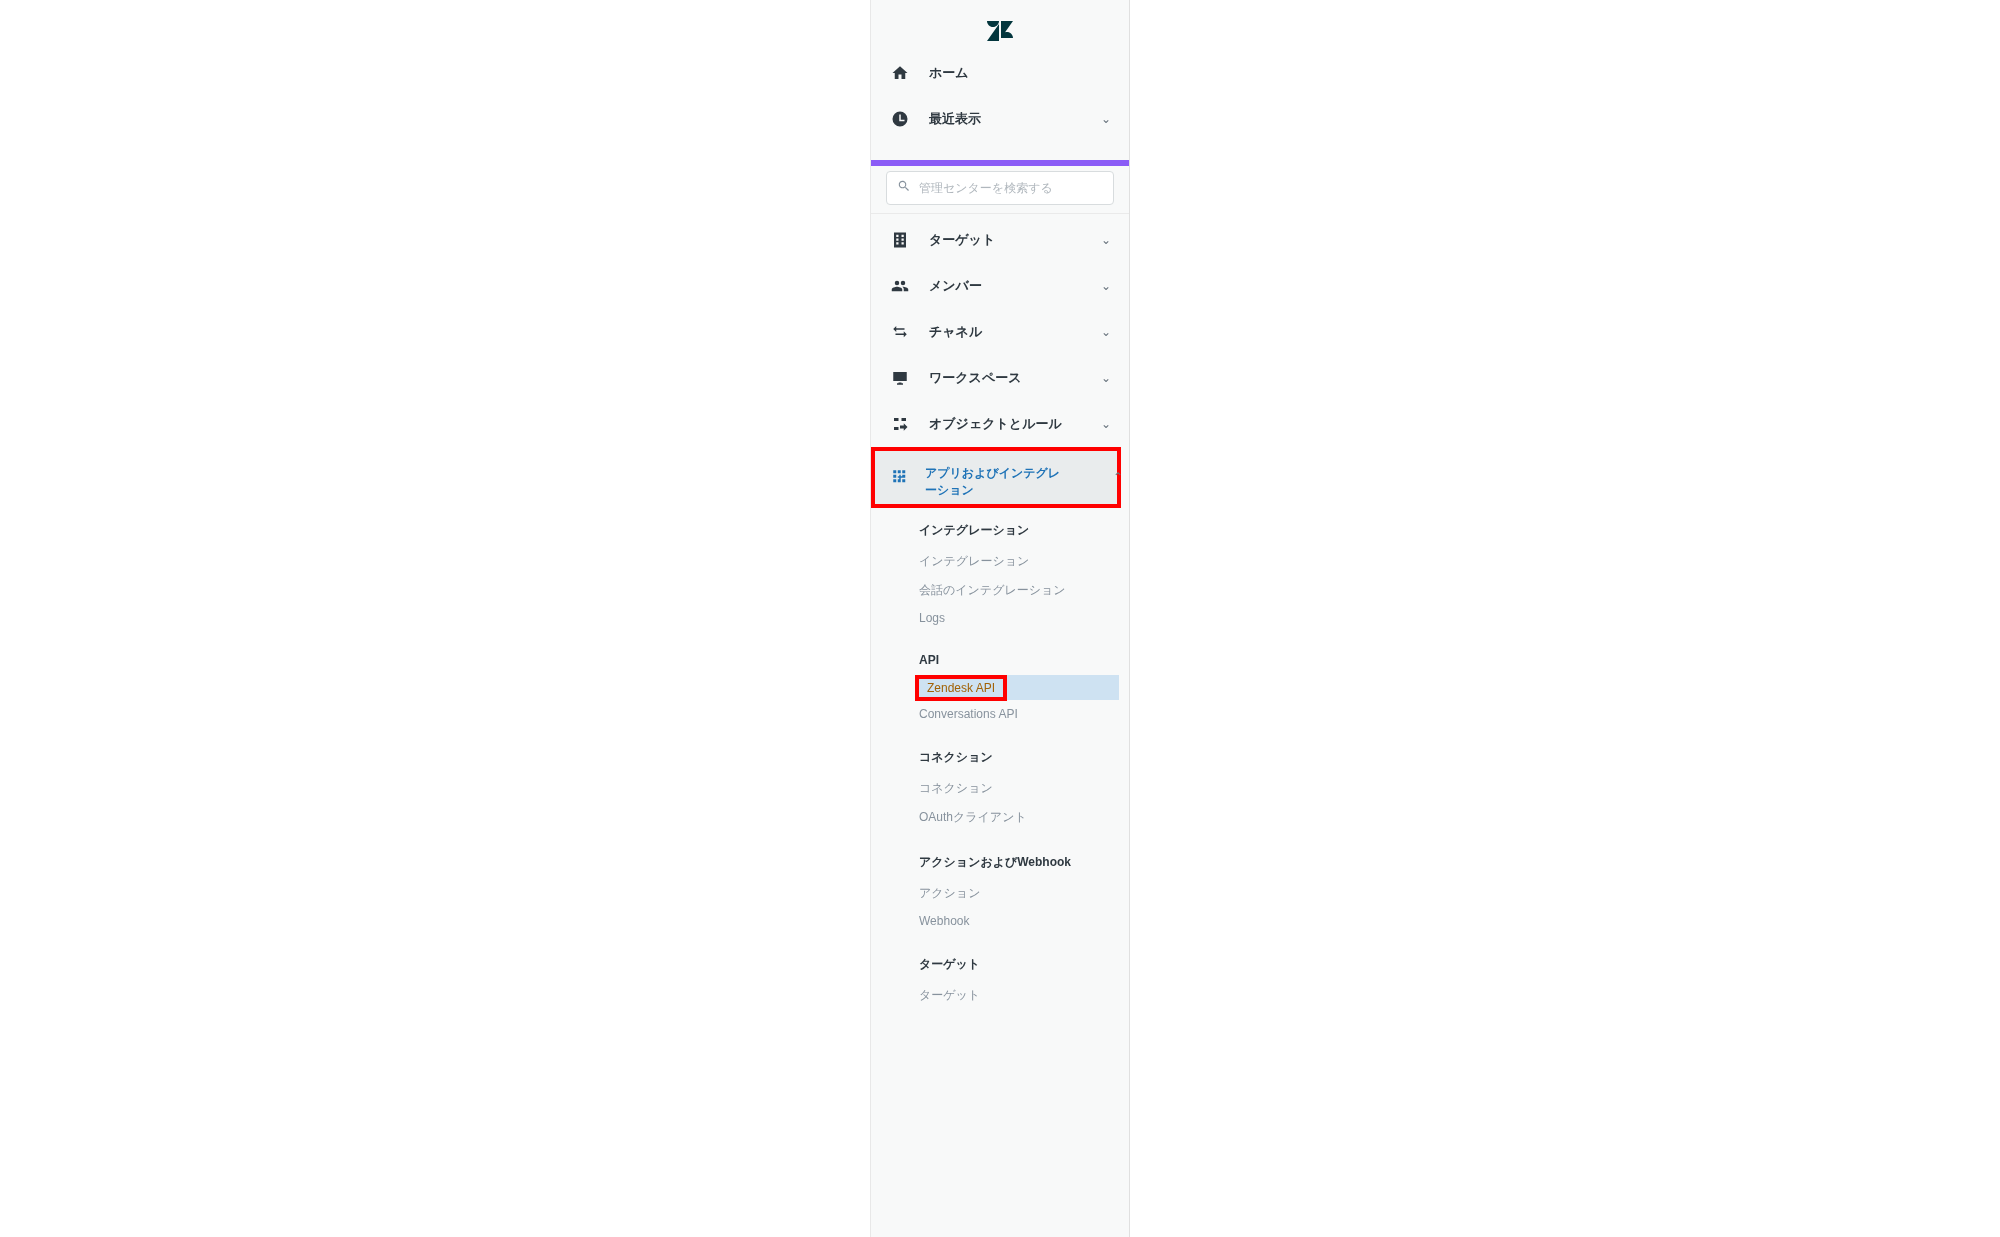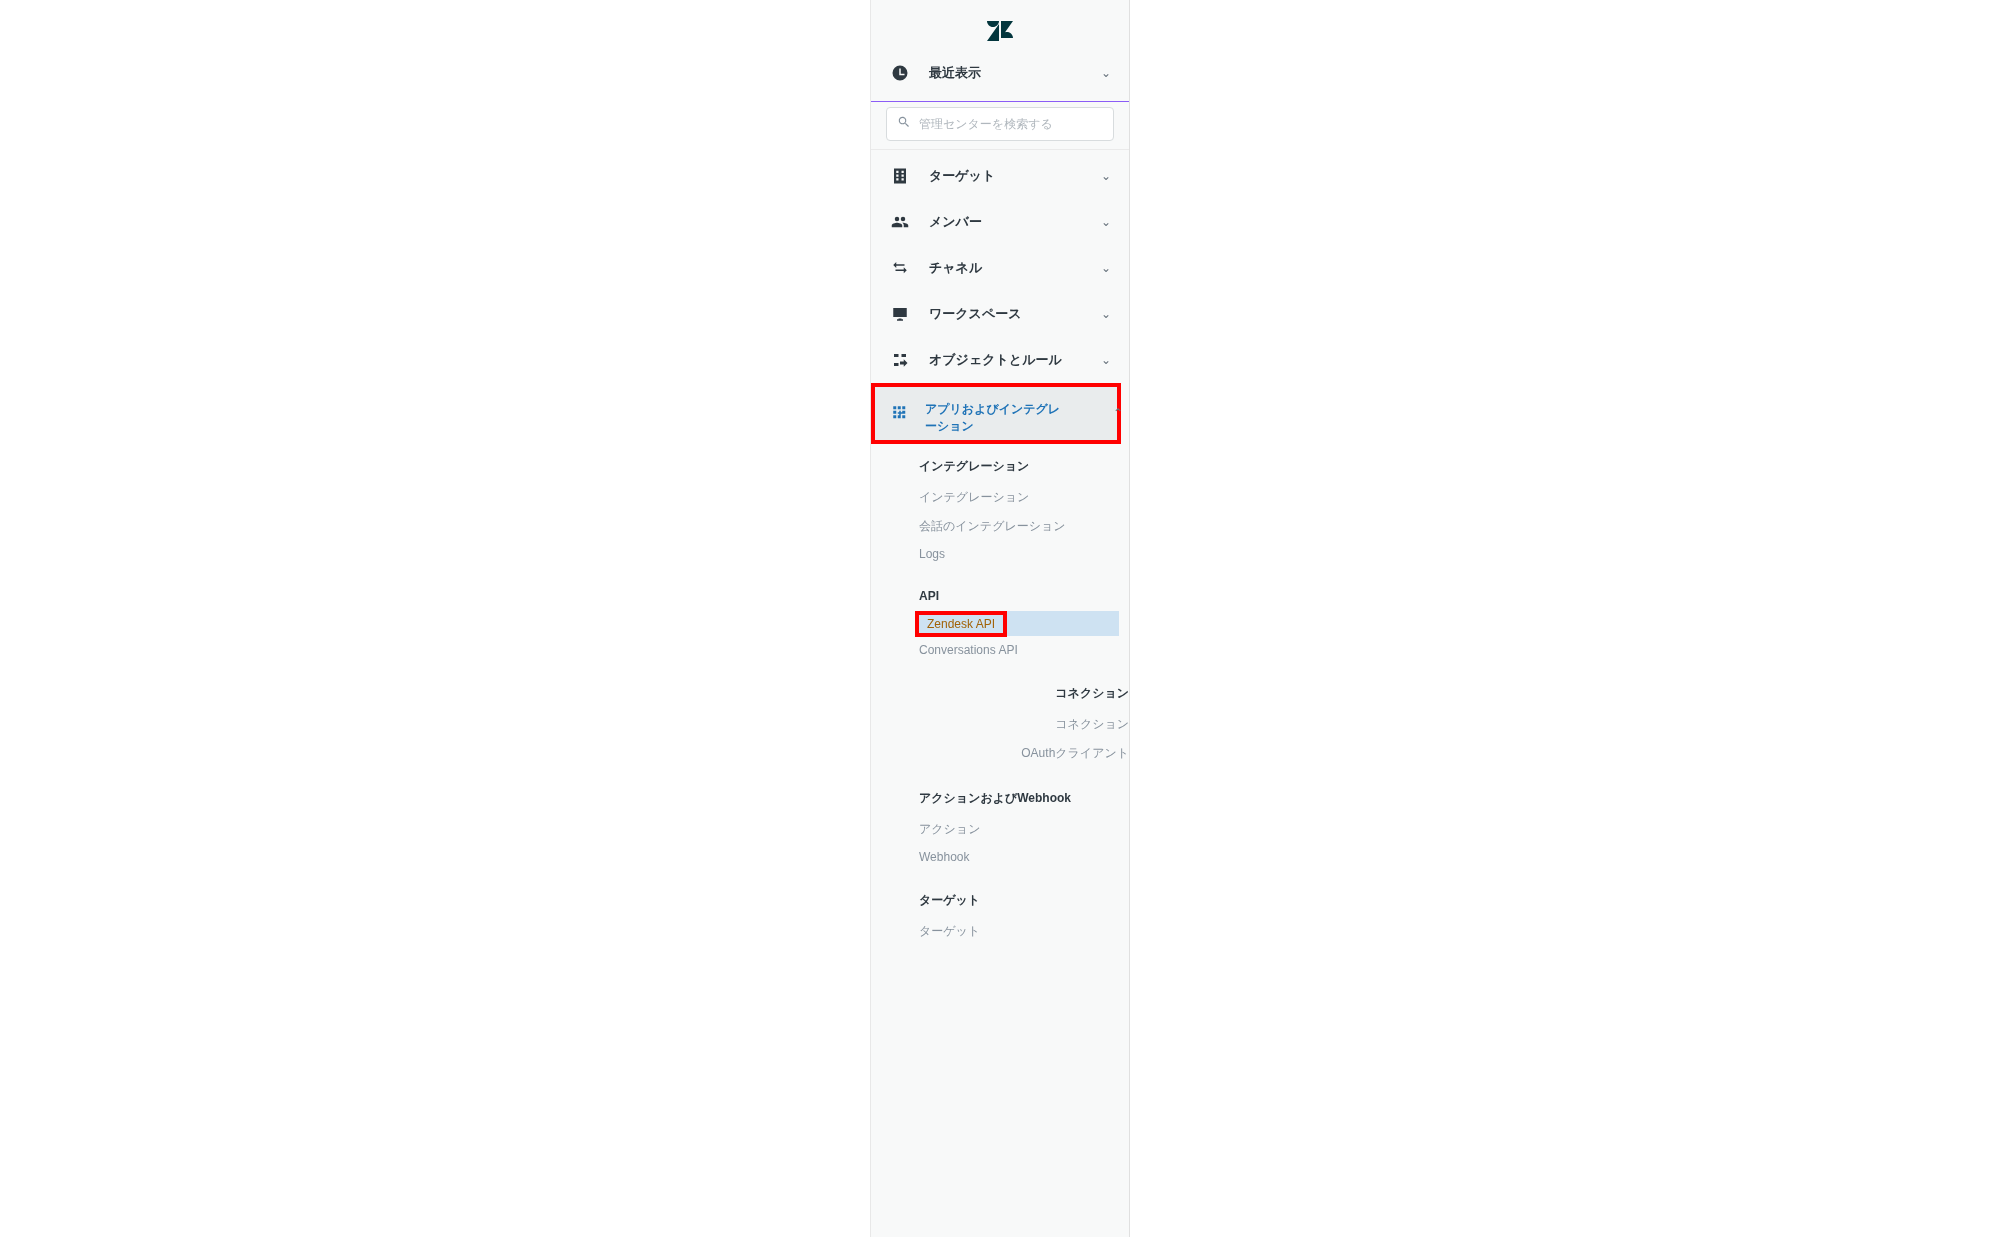--- a/index.html
+++ b/index.html
@@ -62,23 +62,23 @@
       font-weight: 600;
     }
     .nav-item .chevron {
       position: absolute;
       right: 18px;
       font-size: 12px;
       color: #68737d;
     }
     .search-wrap {
       padding: 5px 15px 8px;
-      border-top: 1px solid #8b5cf6;
+      border-top: 6px solid #8b5cf6;
       border-bottom: 1px solid #eaeaea;
-      margin-top: 5px;
+      margin-top: 18px;
     }
     .search-box {
       display: flex;
       align-items: center;
       background: #fff;
       border: 1px solid #d8dcde;
       border-radius: 4px;
       padding: 7px 10px;
     }
     .search-box svg {
@@ -189,20 +189,28 @@
 
 <div class="sidebar">
   <div class="logo-area">
     <span>
       <svg class="logo-svg" viewBox="0 0 26 20">
           <path d="M12 3v17H0L12 3zm0-3c0 3.3-2.7 6-6 6S0 3.3 0 0h12zm2 17c0-3.3 2.7-6 6-6s6 2.7 6 6H14zm0-17h12L14 17V0z"></path>
         </svg>
     </span>
   </div>
 
+  <div class="nav-item">
+    <span class="icon">
+      <svg viewBox="0 0 24 24">
+          <path d="M10 20v-6h4v6h5v-8h3L12 3 2 12h3v8z"></path>
+        </svg>
+    </span>
+    <span class="label">ホーム</span>
+  </div>
 
   <div class="nav-item">
     <span class="icon">
       <svg viewBox="0 0 24 24">
           <path d="M12 2a10 10 0 100 20 10 10 0 000-20zm1 11h5v2h-7V6h2v7z"></path>
         </svg>
     </span>
     <span class="label">最近表示</span>
     <span class="chevron">⌄</span>
   </div>
@@ -291,21 +299,21 @@
       <div class="sub-head">API</div>
       <div class="active-row">
         <div class="highlight-box">
           <div class="sub-link active">Zendesk API</div>
         </div>
         <div class="active-tail"></div>
       </div>
       <div class="sub-link">Conversations API</div>
     </div>
 
-    <div class="sub-section" style="padding-top:10px;text-align:right;">
+    <div class="sub-section" style="padding-top:10px;">
       <div class="sub-head">コネクション</div>
       <div class="sub-link">コネクション</div>
       <div class="sub-link">OAuthクライアント</div>
     </div>
 
     <div class="sub-section" style="padding-top:10px;">
       <div class="sub-head">アクションおよびWebhook</div>
       <div class="sub-link">アクション</div>
       <div class="sub-link">Webhook</div>
     </div>

